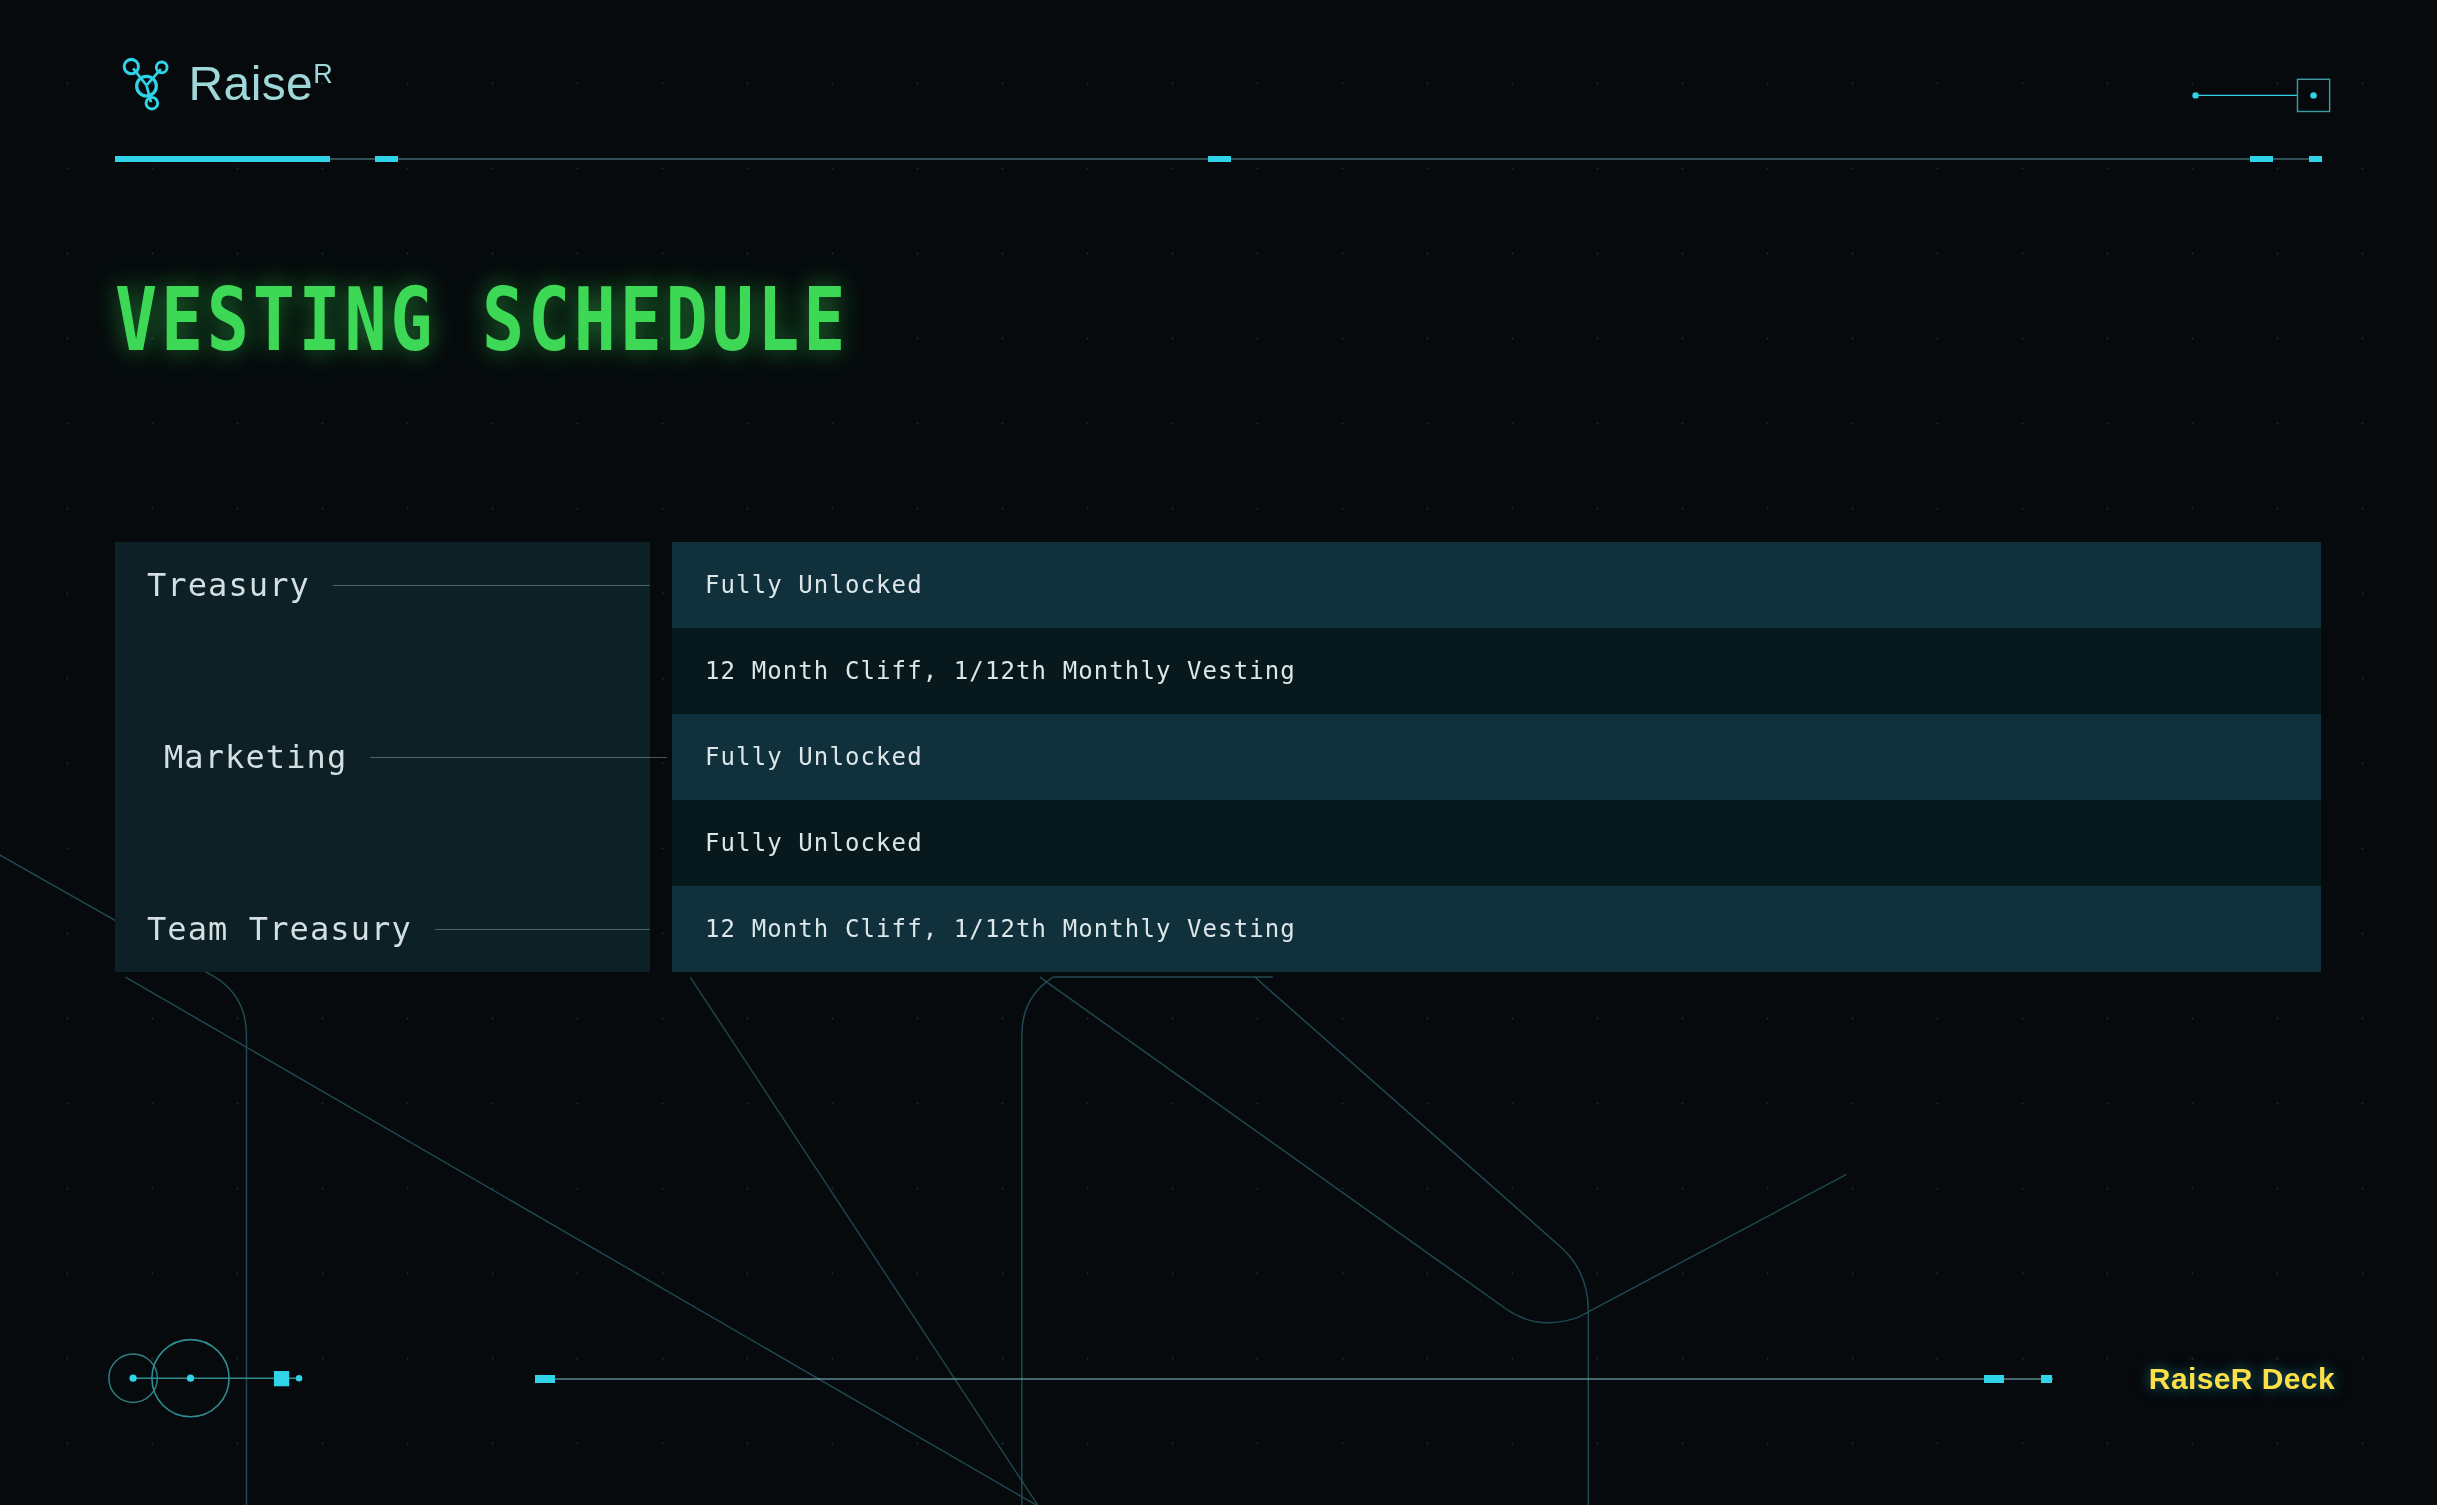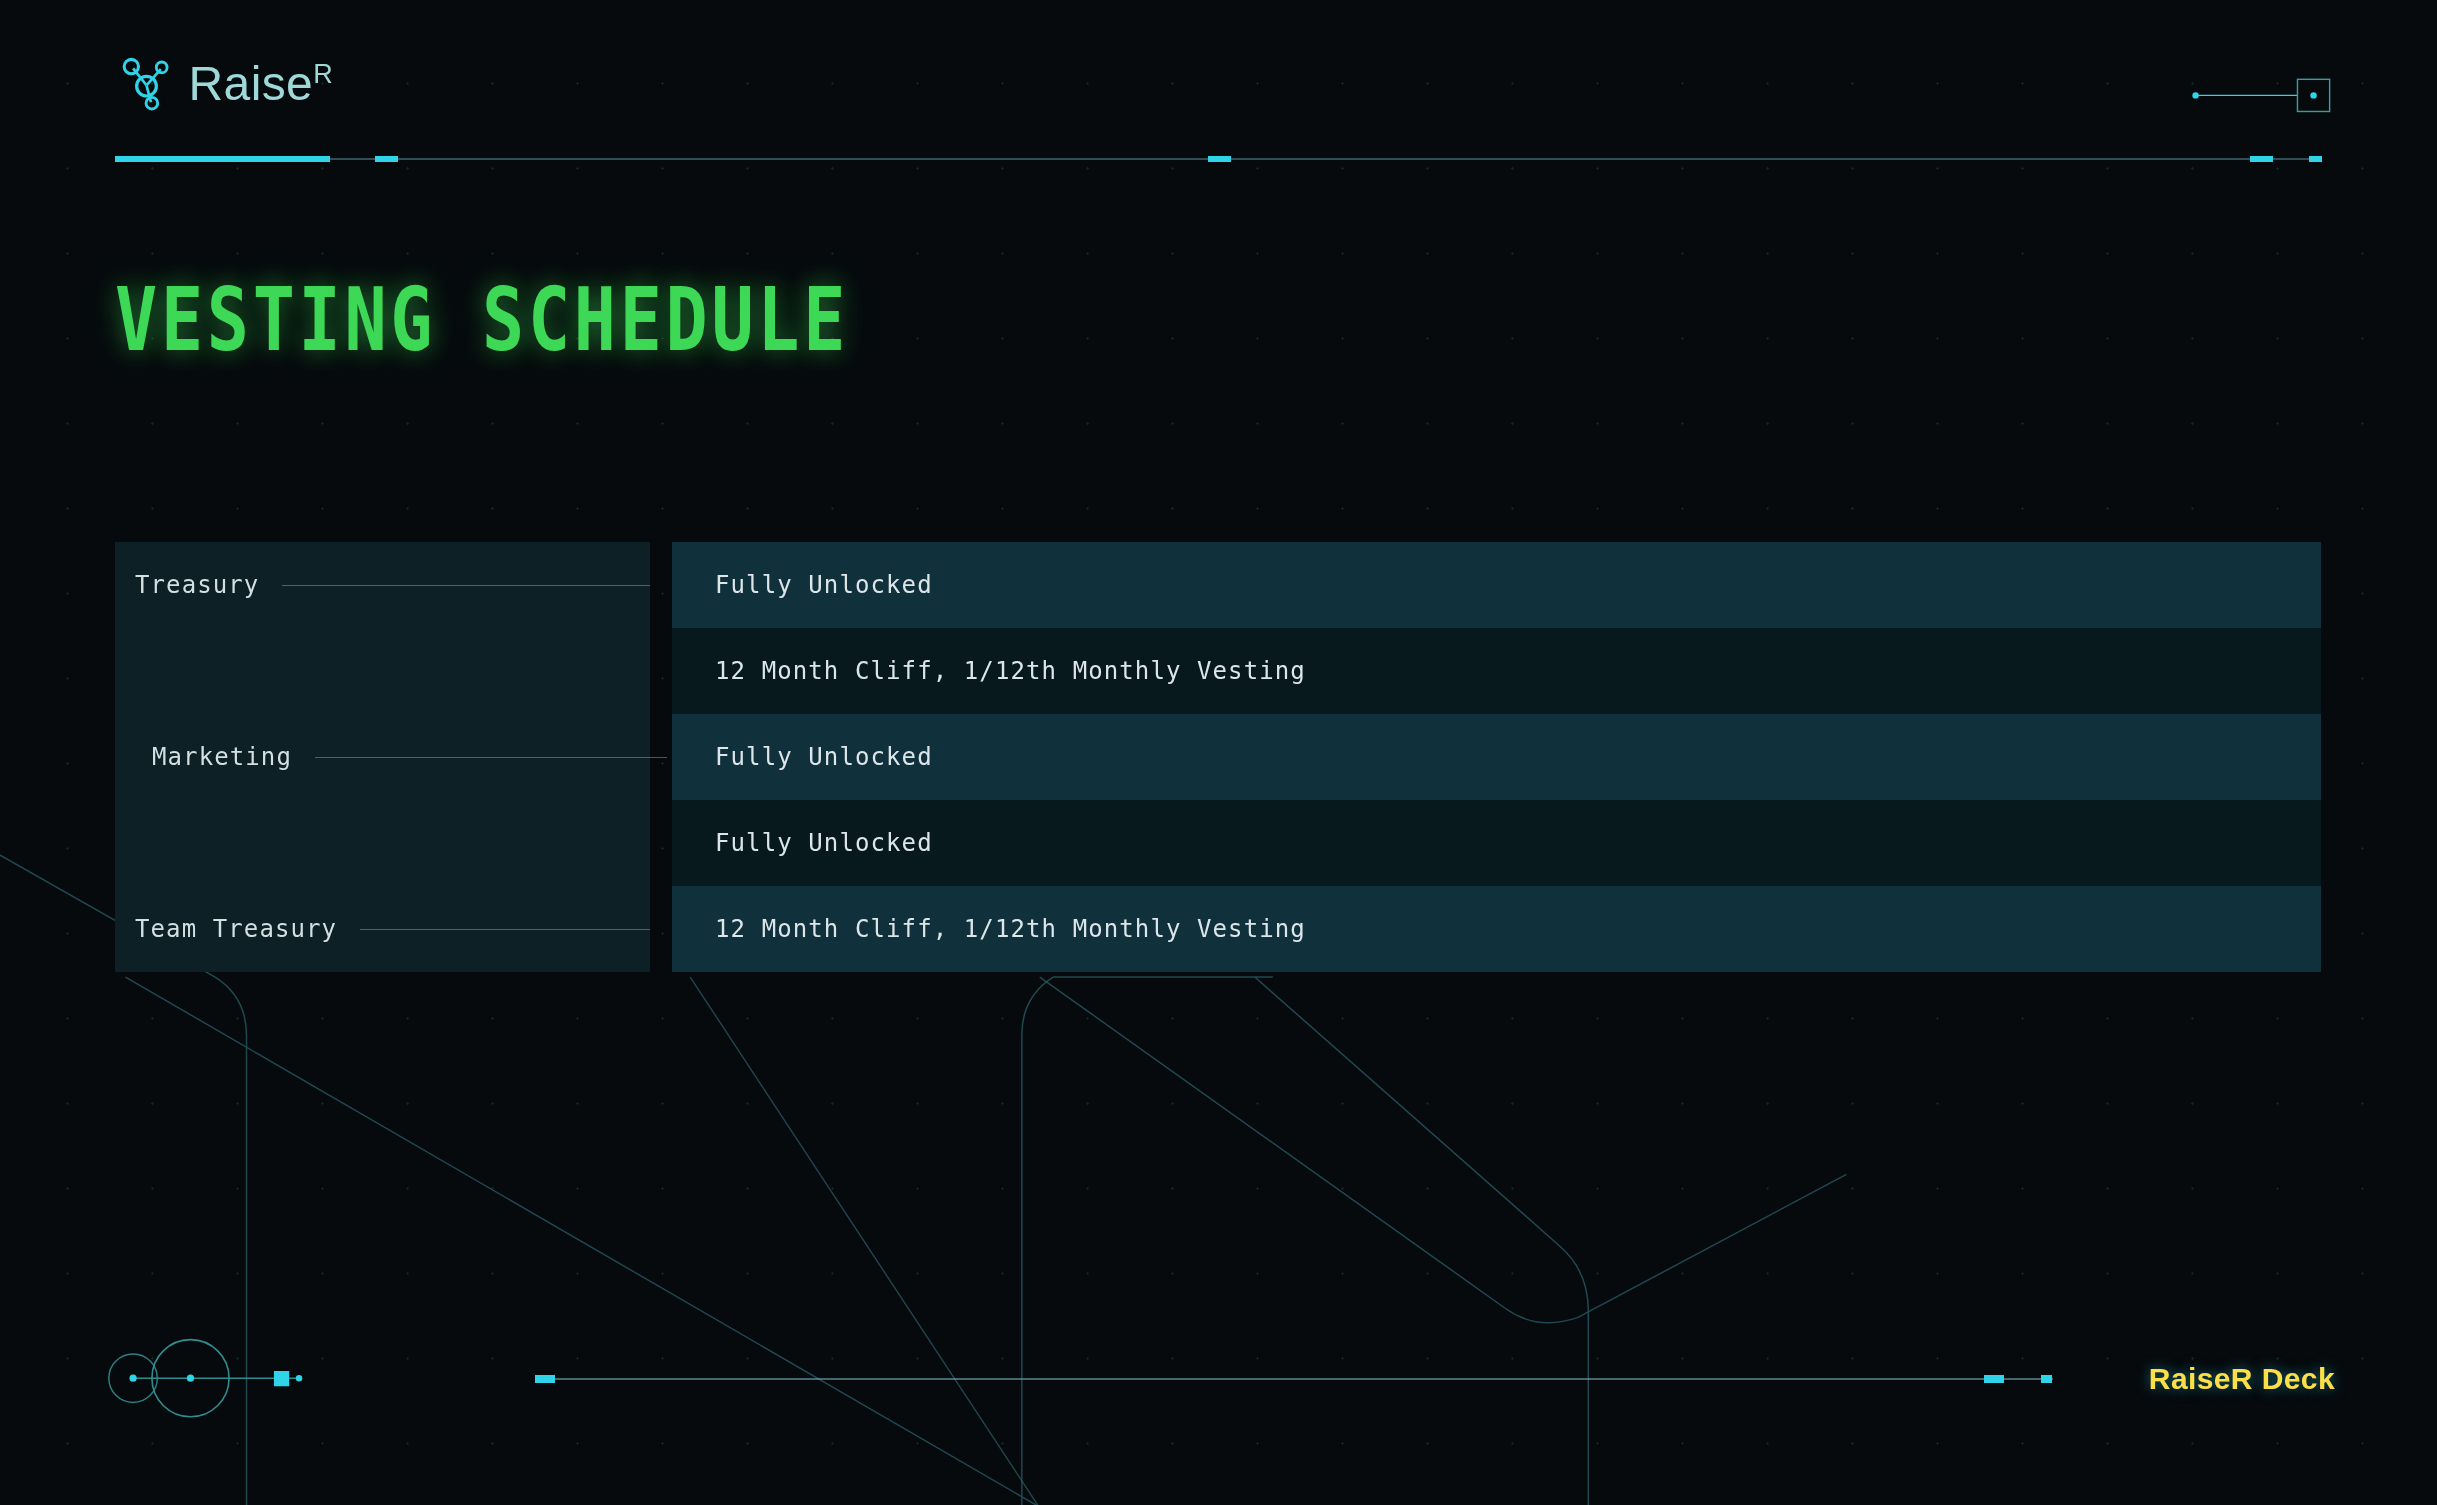--- a/index.html
+++ b/index.html
@@ -66,41 +66,41 @@
   .labels-col{
     position:absolute; left:0; top:0; width:535px; height:430px;
     background:#0c2026;
   }
   .label-row{
     position:absolute; left:0; width:535px; height:86px;
     display:flex; align-items:center;
   }
   .label-text{
     font-family:"DejaVu Sans Mono", monospace;
-    font-size:24px; color:#d4dfe2; letter-spacing:1.1px;
-    padding-left:20px; white-space:nowrap; flex:0 0 auto;
+    font-size:32px; color:#d4dfe2; letter-spacing:1.1px;
+    padding-left:32px; white-space:nowrap; flex:0 0 auto;
   }
   .label-line{
     flex:1 1 auto; height:0.9px; margin-left:23px; margin-right:0;
     background:rgba(160,195,200,0.42);
   }
 
   .values-col{
     position:absolute; left:557px; top:0; width:1649px; height:430px;
   }
   .value-row{
     position:absolute; left:0; width:1649px; height:86px;
     display:flex; align-items:center;
   }
   .value-row.light{ background:#10303c; }
   .value-row.dark{ background:#08191d; }
   .value-text{
     font-family:"DejaVu Sans Mono", monospace;
     font-size:24px; color:#dce6e9; letter-spacing:1.1px;
-    padding-left:43px; white-space:nowrap;
+    padding-left:33px; white-space:nowrap;
   }
 
   
   .footer-deco{ position:absolute; left:90px; top:1317px; width:323px; height:117px; }
   .footer-rule{
     position:absolute; left:535px; top:1378px; width:1518px; height:1.8px;
     background:rgba(130,195,205,0.5);
   }
   .footer-rule-seg{ position:absolute; top:-2.7px; height:7.2px; background:#2fd4e8; }
   .footer-label{

